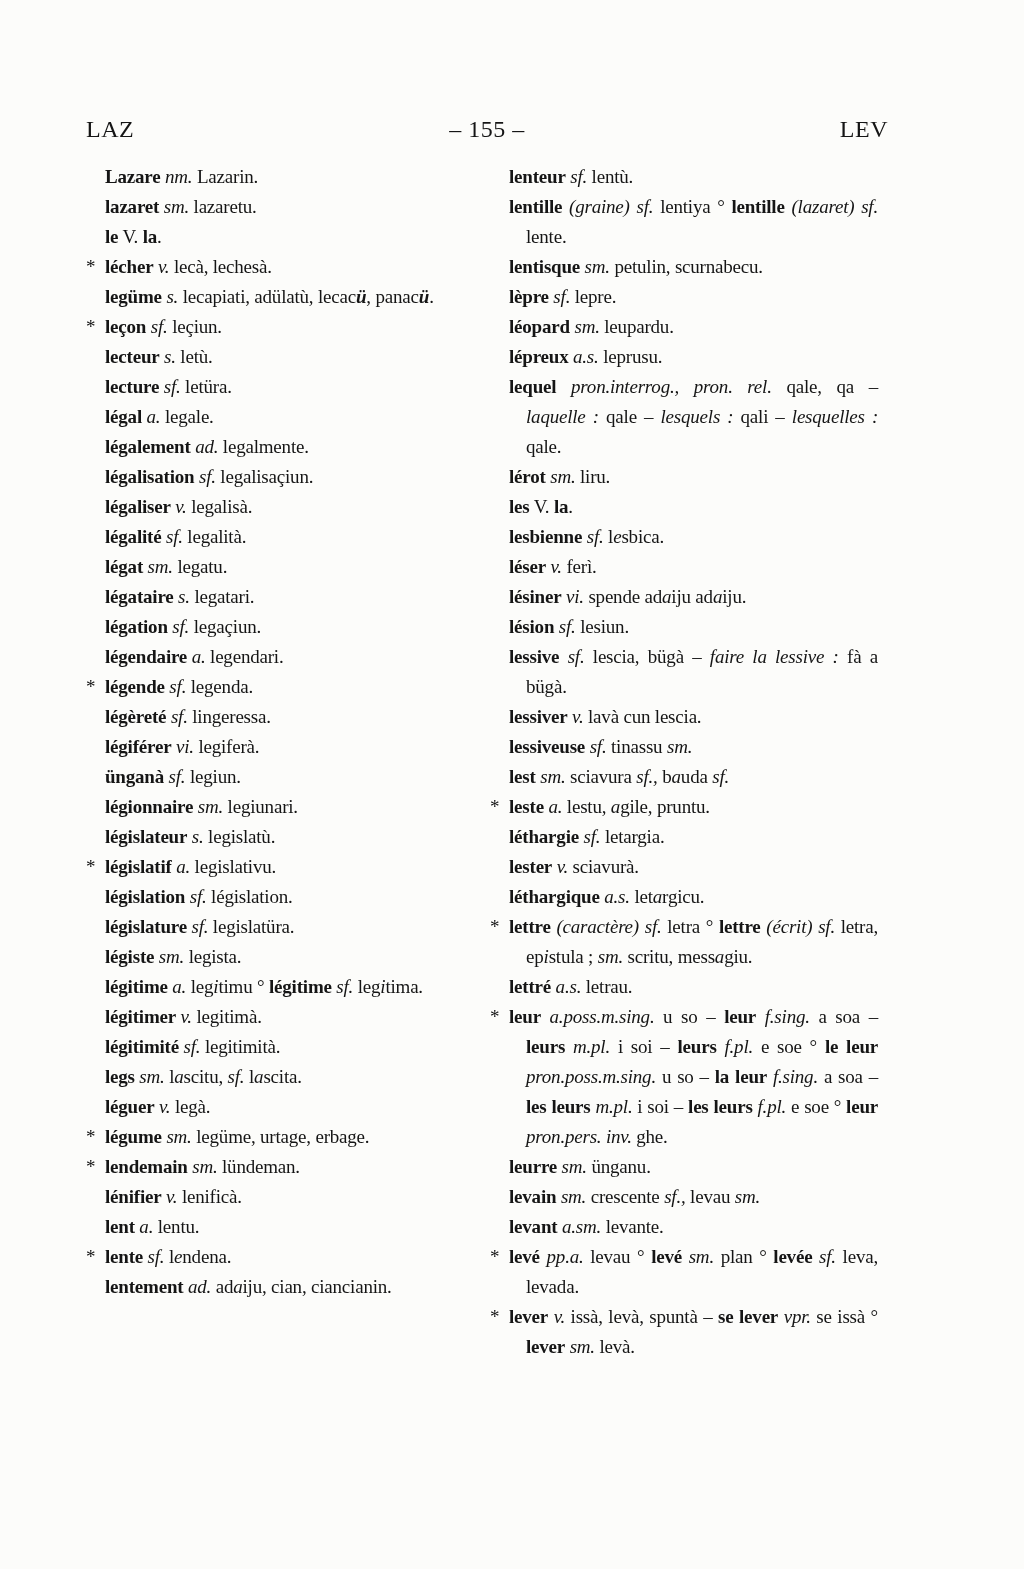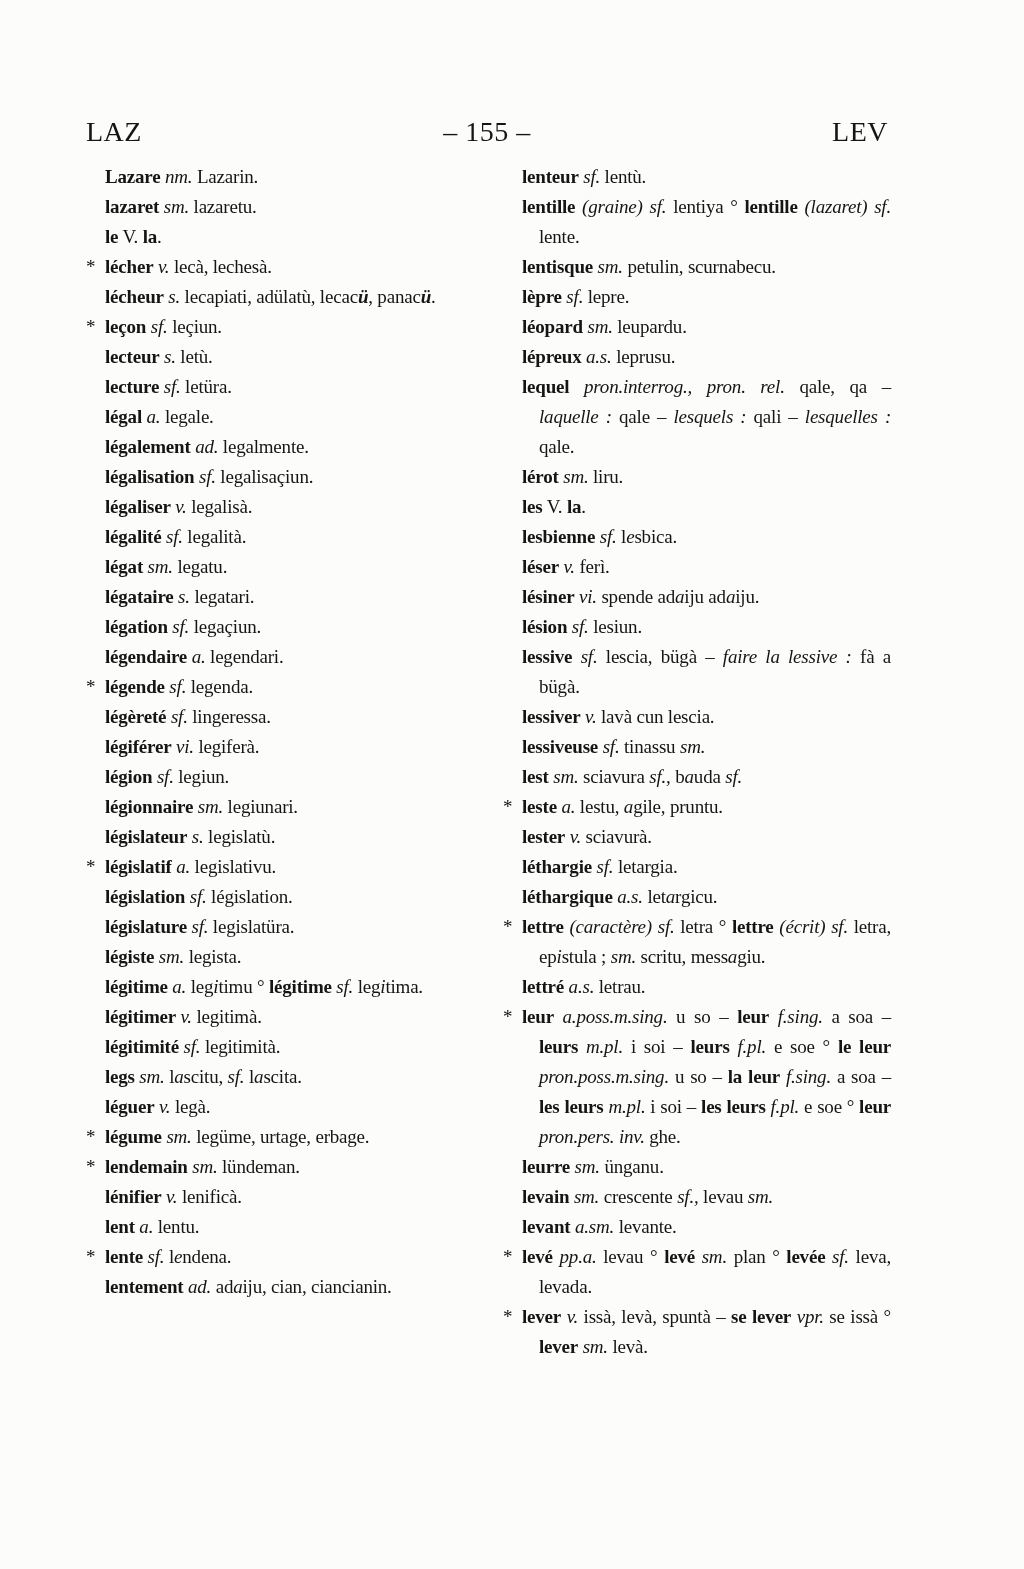--- a/index.html
+++ b/index.html
@@ -8,26 +8,26 @@
     width:1024px; height:1569px;
     background:#fcfcfa;
     color:#151515;
     font-family:"Liberation Serif", serif;
     overflow:hidden;
   }
   .page-header {
     position:absolute;
     top:116px; left:86px; width:802px;
     display:flex; justify-content:space-between; align-items:baseline;
-    font-size:28px; letter-spacing:0.5px;text-align:right;
+    font-size:24px; letter-spacing:0.5px;text-align:right;
   }
   .columns {
     position:absolute;
     top:162px; left:86px;
-    display:flex; gap:29px;
+    display:flex; gap:16px;
   }
   .col { width:388px; }
   .entry {
     margin:0;
     font-size:19px;
     line-height:30px;
     letter-spacing:-0.2px;
     text-align:justify;
     padding-left:36px;
     text-indent:-36px;
@@ -50,37 +50,37 @@
     <span>LAZ</span>
     <span>– 155 –</span>
     <span>LEV</span>
   </header>
   <main class="columns">
     <div class="col" id="col-0">
         <p class="entry"><span class="star"></span><span class="b">Lazare</span><span class="i"> nm.</span><span> Lazarin.</span></p>
         <p class="entry"><span class="star"></span><span class="b">lazaret</span><span class="i"> sm.</span><span> lazaretu.</span></p>
         <p class="entry"><span class="star"></span><span class="b">le</span><span> V. </span><span class="b">la</span><span>.</span></p>
         <p class="entry"><span class="star">*</span><span class="b">lécher</span><span class="i"> v.</span><span> lecà, lechesà.</span></p>
-        <p class="entry"><span class="star"></span><span class="b">lécheur</span><span class="i"> s.</span><span> lecapiati, adülatù, lecac</span><span class="bi">ü</span><span>, panac</span><span class="bi">ü</span><span>.</span></p>
+        <p class="entry"><span class="star"></span><span class="b">legüme</span><span class="i"> s.</span><span> lecapiati, adülatù, lecac</span><span class="bi">ü</span><span>, panac</span><span class="bi">ü</span><span>.</span></p>
         <p class="entry"><span class="star">*</span><span class="b">leçon</span><span class="i"> sf.</span><span> leçiun.</span></p>
         <p class="entry"><span class="star"></span><span class="b">lecteur</span><span class="i"> s.</span><span> letù.</span></p>
         <p class="entry"><span class="star"></span><span class="b">lecture</span><span class="i"> sf.</span><span> letüra.</span></p>
         <p class="entry"><span class="star"></span><span class="b">légal</span><span class="i"> a.</span><span> legale.</span></p>
         <p class="entry"><span class="star"></span><span class="b">légalement</span><span class="i"> ad.</span><span> legalmente.</span></p>
         <p class="entry"><span class="star"></span><span class="b">légalisation</span><span class="i"> sf.</span><span> legalisaçiun.</span></p>
         <p class="entry"><span class="star"></span><span class="b">légaliser</span><span class="i"> v.</span><span> legalisà.</span></p>
         <p class="entry"><span class="star"></span><span class="b">légalité</span><span class="i"> sf.</span><span> legalità.</span></p>
         <p class="entry"><span class="star"></span><span class="b">légat</span><span class="i"> sm.</span><span> legatu.</span></p>
         <p class="entry"><span class="star"></span><span class="b">légataire</span><span class="i"> s.</span><span> legatari.</span></p>
         <p class="entry"><span class="star"></span><span class="b">légation</span><span class="i"> sf.</span><span> legaçiun.</span></p>
         <p class="entry"><span class="star"></span><span class="b">légendaire</span><span class="i"> a.</span><span> legendari.</span></p>
         <p class="entry"><span class="star">*</span><span class="b">légende</span><span class="i"> sf.</span><span> legenda.</span></p>
         <p class="entry"><span class="star"></span><span class="b">légèreté</span><span class="i"> sf.</span><span> lingeressa.</span></p>
         <p class="entry"><span class="star"></span><span class="b">légiférer</span><span class="i"> vi.</span><span> legiferà.</span></p>
-        <p class="entry"><span class="star"></span><span class="b">légion</span><span class="i"> sf.</span><span> legiun.</span></p>
+        <p class="entry"><span class="star"></span><span class="b">ünganà</span><span class="i"> sf.</span><span> legiun.</span></p>
         <p class="entry"><span class="star"></span><span class="b">légionnaire</span><span class="i"> sm.</span><span> legiunari.</span></p>
         <p class="entry"><span class="star"></span><span class="b">législateur</span><span class="i"> s.</span><span> legislatù.</span></p>
         <p class="entry"><span class="star">*</span><span class="b">législatif</span><span class="i"> a.</span><span> legislativu.</span></p>
         <p class="entry"><span class="star"></span><span class="b">législation</span><span class="i"> sf.</span><span> législation.</span></p>
         <p class="entry"><span class="star"></span><span class="b">législature</span><span class="i"> sf.</span><span> legislatüra.</span></p>
         <p class="entry"><span class="star"></span><span class="b">légiste</span><span class="i"> sm.</span><span> legista.</span></p>
         <p class="entry"><span class="star"></span><span class="b">légitime</span><span class="i"> a.</span><span> leg</span><span class="i">i</span><span>timu ° </span><span class="b">légitime</span><span class="i"> sf.</span><span> leg</span><span class="i">i</span><span>tima.</span></p>
         <p class="entry"><span class="star"></span><span class="b">légitimer</span><span class="i"> v.</span><span> legitimà.</span></p>
         <p class="entry"><span class="star"></span><span class="b">légitimité</span><span class="i"> sf.</span><span> legitimità.</span></p>
         <p class="entry"><span class="star"></span><span class="b">legs</span><span class="i"> sm.</span><span> l</span><span class="i">a</span><span>scitu, </span><span class="i">sf.</span><span> l</span><span class="i">a</span><span>scita.</span></p>
@@ -104,22 +104,22 @@
         <p class="entry"><span class="star"></span><span class="b">les</span><span> V. </span><span class="b">la</span><span>.</span></p>
         <p class="entry"><span class="star"></span><span class="b">lesbienne</span><span class="i"> sf.</span><span> l</span><span class="i">e</span><span>sbica.</span></p>
         <p class="entry"><span class="star"></span><span class="b">léser</span><span class="i"> v.</span><span> ferì.</span></p>
         <p class="entry"><span class="star"></span><span class="b">lésiner</span><span class="i"> vi.</span><span> spende ad</span><span class="i">a</span><span>iju ad</span><span class="i">a</span><span>iju.</span></p>
         <p class="entry"><span class="star"></span><span class="b">lésion</span><span class="i"> sf.</span><span> lesiun.</span></p>
         <p class="entry"><span class="star"></span><span class="b">lessive</span><span class="i"> sf.</span><span> lescia, bügà – </span><span class="i">faire la lessive :</span><span> fà a bügà.</span></p>
         <p class="entry"><span class="star"></span><span class="b">lessiver</span><span class="i"> v.</span><span> lavà cun lescia.</span></p>
         <p class="entry"><span class="star"></span><span class="b">lessiveuse</span><span class="i"> sf.</span><span> tinassu </span><span class="i">sm.</span></p>
         <p class="entry"><span class="star"></span><span class="b">lest</span><span class="i"> sm.</span><span> sciavura </span><span class="i">sf.,</span><span> b</span><span class="i">a</span><span>uda </span><span class="i">sf.</span></p>
         <p class="entry"><span class="star">*</span><span class="b">leste</span><span class="i"> a.</span><span> lestu, </span><span class="i">a</span><span>gile, pruntu.</span></p>
+        <p class="entry"><span class="star"></span><span class="b">léthargie</span><span class="i"> sf.</span><span> letargia.</span></p>
         <p class="entry"><span class="star"></span><span class="b">lester</span><span class="i"> v.</span><span> sciavurà.</span></p>
-        <p class="entry"><span class="star"></span><span class="b">léthargie</span><span class="i"> sf.</span><span> letargia.</span></p>
         <p class="entry"><span class="star"></span><span class="b">léthargique</span><span class="i"> a.s.</span><span> let</span><span class="i">a</span><span>rgicu.</span></p>
         <p class="entry"><span class="star">*</span><span class="b">lettre</span><span class="i"> (caractère) sf.</span><span> letra ° </span><span class="b">lettre</span><span class="i"> (écrit) sf.</span><span> letra, ep</span><span class="i">i</span><span>stula ; </span><span class="i">sm.</span><span> scritu, mess</span><span class="i">a</span><span>giu.</span></p>
         <p class="entry"><span class="star"></span><span class="b">lettré</span><span class="i"> a.s.</span><span> letrau.</span></p>
         <p class="entry"><span class="star">*</span><span class="b">leur</span><span class="i"> a.poss.m.sing.</span><span> u so – </span><span class="b">leur</span><span class="i"> f.sing.</span><span> a soa – </span><span class="b">leurs</span><span class="i"> m.pl.</span><span> i soi – </span><span class="b">leurs</span><span class="i"> f.pl.</span><span> e soe ° </span><span class="b">le leur</span><span class="i"> pron.poss.m.sing.</span><span> u so – </span><span class="b">la leur</span><span class="i"> f.sing.</span><span> a soa – </span><span class="b">les leurs</span><span class="i"> m.pl.</span><span> i soi – </span><span class="b">les leurs</span><span class="i"> f.pl.</span><span> e soe ° </span><span class="b">leur</span><span class="i"> pron.pers. inv.</span><span> ghe.</span></p>
         <p class="entry"><span class="star"></span><span class="b">leurre</span><span class="i"> sm.</span><span> ünganu.</span></p>
         <p class="entry"><span class="star"></span><span class="b">levain</span><span class="i"> sm.</span><span> crescente </span><span class="i">sf.,</span><span> levau </span><span class="i">sm.</span></p>
         <p class="entry"><span class="star"></span><span class="b">levant</span><span class="i"> a.sm.</span><span> levante.</span></p>
         <p class="entry"><span class="star">*</span><span class="b">levé</span><span class="i"> pp.a.</span><span> levau ° </span><span class="b">levé</span><span class="i"> sm.</span><span> plan ° </span><span class="b">levée</span><span class="i"> sf.</span><span> leva, levada.</span></p>
         <p class="entry"><span class="star">*</span><span class="b">lever</span><span class="i"> v.</span><span> issà, levà, spuntà – </span><span class="b">se lever</span><span class="i"> vpr.</span><span> se issà ° </span><span class="b">lever</span><span class="i"> sm.</span><span> levà.</span></p>
       </div>

